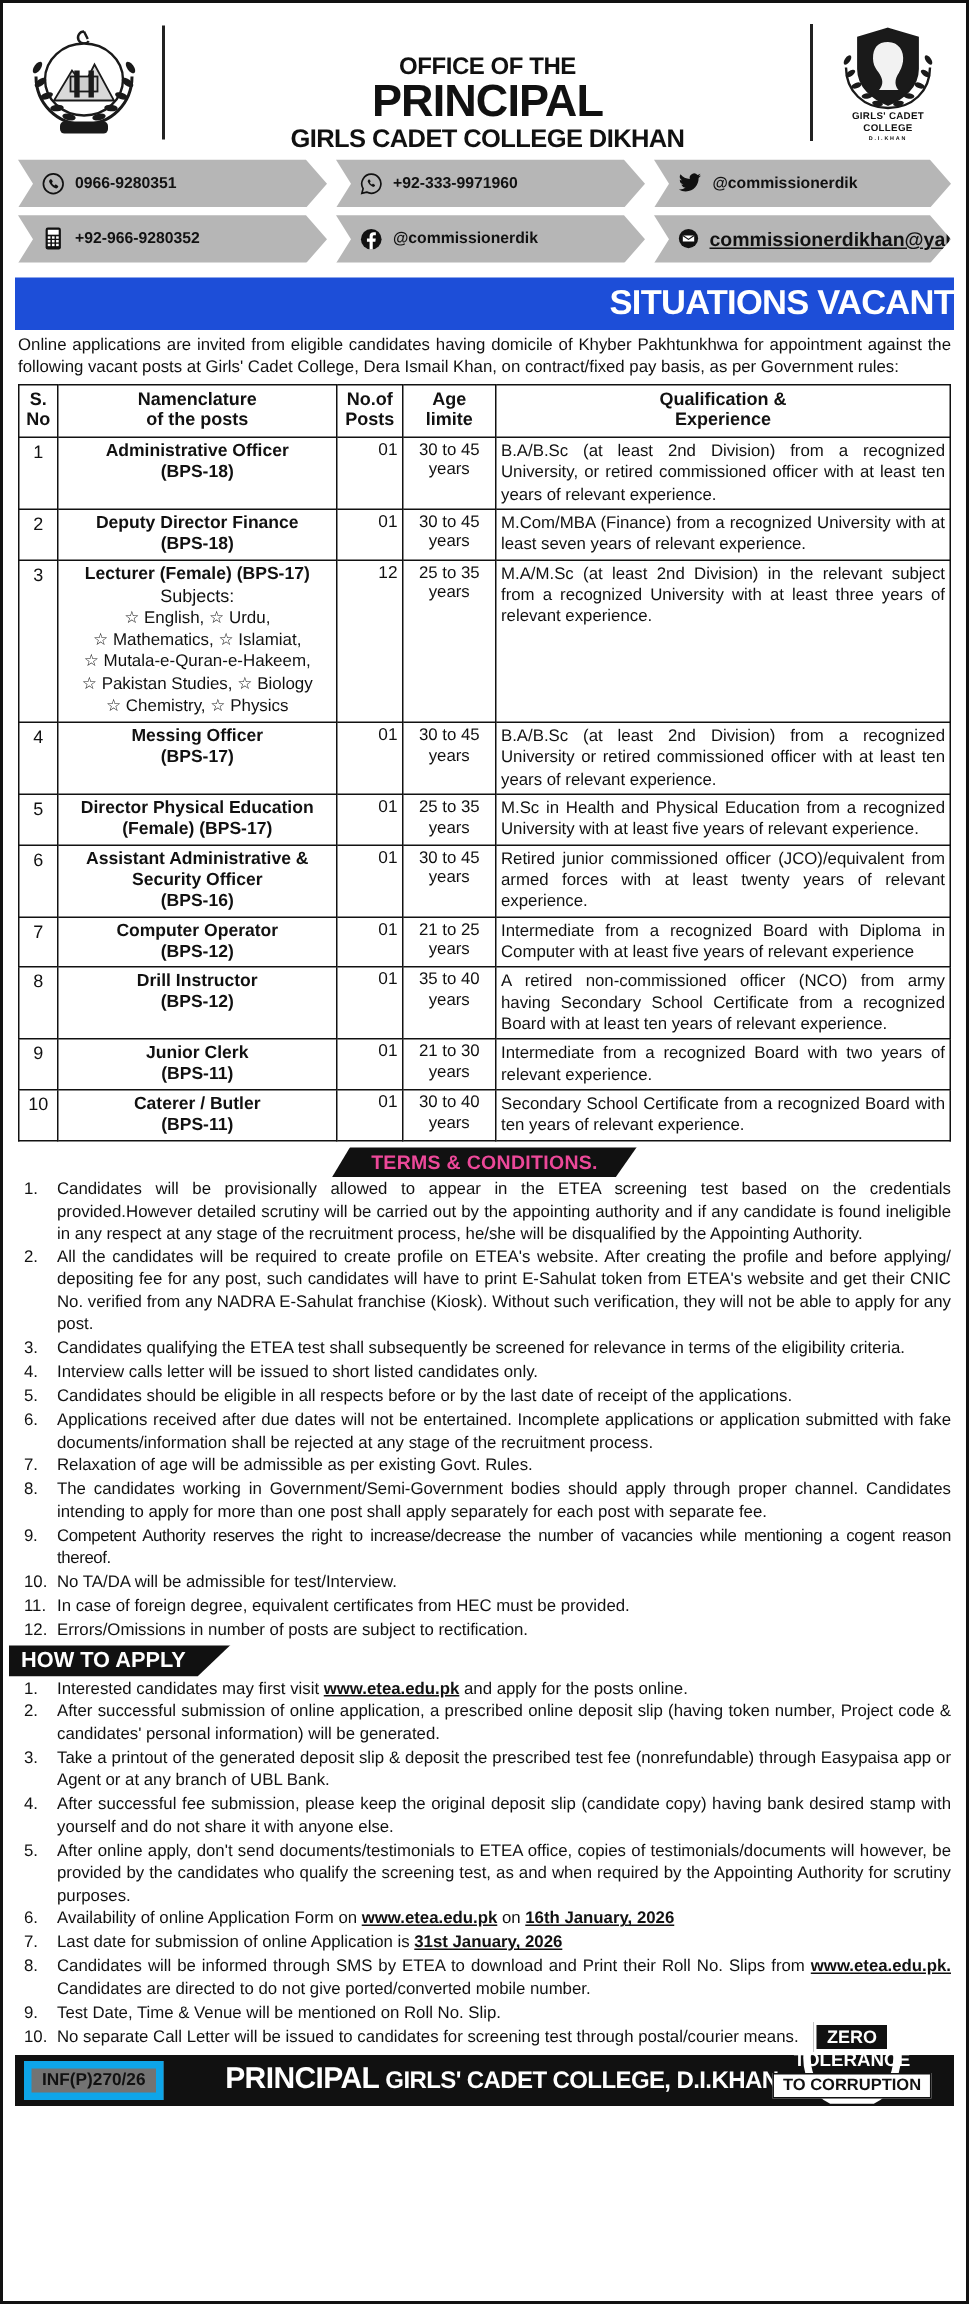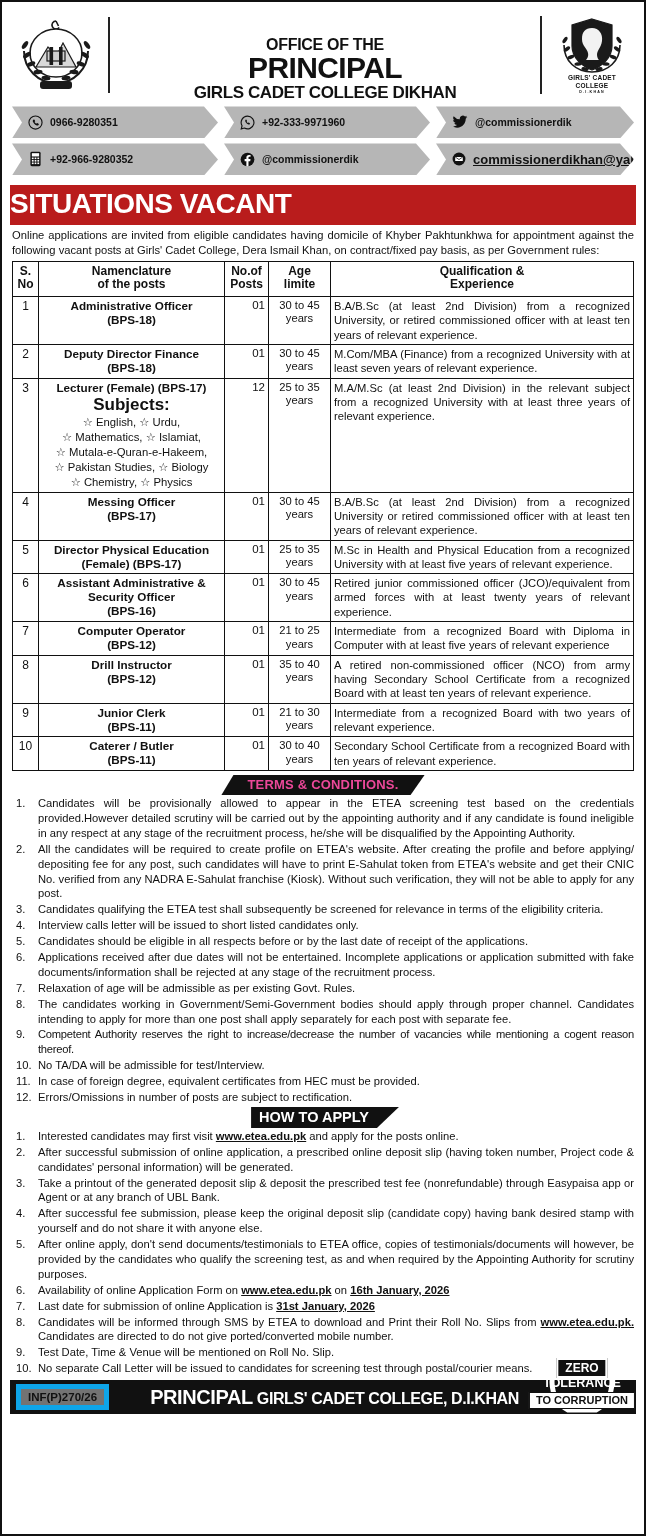--- a/index.html
+++ b/index.html
@@ -83,24 +83,24 @@
   }
   .chev.c1 { flex: 0 0 206px; }
   .chev.c2 { flex: 0 0 206px; }
   .chev.c3 { flex: 1 1 auto; }
   .chev .ic { flex: 0 0 auto; display: flex; align-items: center; }
   .chev .txt { line-height: 1; }
   .chev.small .txt { font-size: 13px; text-decoration: underline; }
 
   
   .titlebar {
-    background: #b91c1c;
+    background: #1d4ed8;
     color: #fff;
-    text-align: left;
-    font-size: 28px;
+    text-align: right;
+    font-size: 23px;
     font-weight: 700;
     letter-spacing: -0.5px;
     padding: 3px 0 5px 0;
     margin: 1px 8px 0 8px;
   }
 
   
   .intro {
     font-size: 11.2px;
     line-height: 1.32;
@@ -130,37 +130,37 @@
   }
   .col-sno   { width: 26px; }
   .col-name  { width: 186px; }
   .col-posts { width: 44px; }
   .col-age   { width: 62px; }
   td.sno   { text-align: center; font-size: 12px; padding-top: 4px; }
   td.name  { text-align: center; font-size: 11.7px; font-weight: 700; line-height: 1.2; padding-top: 4px; }
   td.posts { text-align: right; font-size: 11.5px; padding-top: 4px; }
   td.age   { text-align: center; font-size: 11.2px; line-height: 1.2; padding-top: 4px; }
   td.qual  { text-align: justify; font-size: 11.2px; line-height: 1.28; padding: 3px 4px 2px 4px; }
-  .subj-head { font-weight: 700; font-size: 17px; }
+  .subj-head { font-weight: 400; font-size: 12px; }
   .subj-list { font-weight: 400; font-size: 11.3px; line-height: 1.32; }
 
   
   .banner-wrap { text-align: center; margin: 4px 0 1px 0; }
   .banner {
     display: inline-block;
     background: #111;
     color: #ec4899;
     font-size: 13px;
     font-weight: 700;
     letter-spacing: 0.2px;
     padding: 2px 26px 3px 26px;
     position: relative;
     clip-path: polygon(12px 0, 100% 0, calc(100% - 14px) 100%, 0 100%);
   }
-  .banner-left-wrap { margin: 2px 0 1px 0; padding-left: 4px; text-align: center; }
+  .banner-left-wrap { margin: 2px 0 1px 0; padding-left: 4px; }
   .banner-left {
     display: inline-block;
     background: #111;
     color: #fff;
     font-size: 14.5px;
     font-weight: 700;
     letter-spacing: 0px;
     padding: 2px 30px 3px 8px;
     clip-path: polygon(0 0, 100% 0, calc(100% - 22px) 100%, 0 100%);
   }
@@ -210,21 +210,21 @@
     flex: 1 1 auto;
     text-align: center;
     font-size: 20px;
     font-weight: 700;
     letter-spacing: -0.4px;
     padding-right: 70px;
   }
   .footer-title .small { font-size: 16px; }
   .seal {
     position: absolute;
-    right: 4px;
+    right: 18px;
     bottom: -2px;
     width: 100px;
     height: 74px;
   }
   .seal-inner { position: relative; width: 100px; height: 74px; }
   .seal-lbl {
     position: absolute;
     left: 50%;
     transform: translateX(-50%);
     background: #111;

